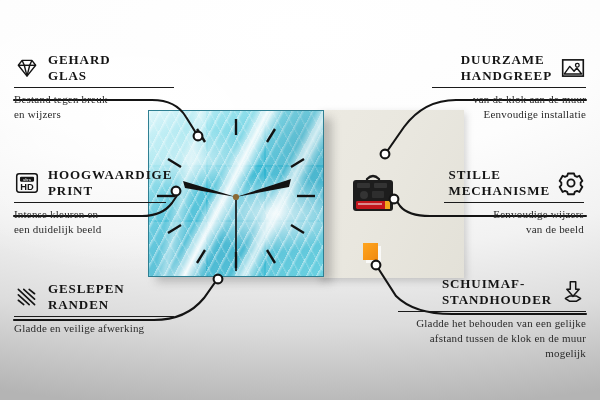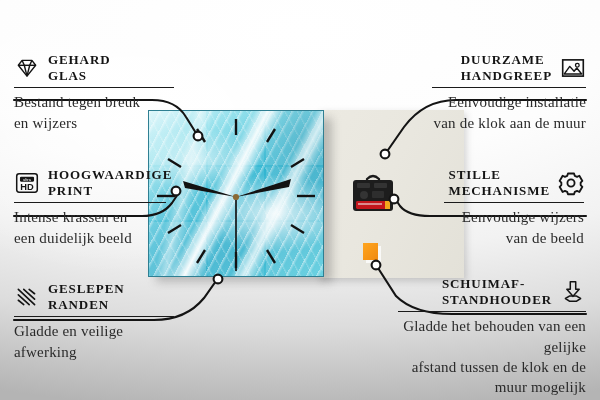--- a/index.html
+++ b/index.html
@@ -26,21 +26,21 @@
   .feat.right .head{justify-content:flex-end;}
   .ttl{
     font-family:"Liberation Serif",serif;
     font-weight:bold;font-size:13px;letter-spacing:.9px;
     color:#141414;line-height:1.22;text-transform:uppercase;
   }
   .feat.right .ttl{text-align:left;}
   .rule{height:1.6px;background:#1a1a1a;margin:3px 0 4px 0;}
   .desc{
     font-family:"Liberation Serif",serif;
-    font-size:15px;line-height:1.35;color:#2a2a2a;letter-spacing:.2px;
+    font-size:11px;line-height:1.35;color:#2a2a2a;letter-spacing:.2px;
   }
   .feat.right .desc{text-align:right;}
   .ico{width:26px;height:26px;flex:0 0 26px;display:block;}
 
   
   #beige{
     position:absolute;left:318px;top:110px;width:146px;height:168px;
     background:linear-gradient(118deg,#eceae2 0%,#e9e7df 45%,#e3e1d8 100%);
     box-shadow:2px 3px 7px rgba(60,60,60,.22);
   }
@@ -187,21 +187,21 @@
         <text x="12" y="9.9" text-anchor="middle" font-family="Liberation Sans, sans-serif" font-size="3.8" fill="#ffffff">ultra</text>
         <text x="12" y="18.4" text-anchor="middle" font-family="Liberation Sans, sans-serif" font-size="8.6" font-weight="bold" fill="#141414">HD</text>
       </svg>
       <div class="ttl">
         <div>HOOGWAARDIGE</div>
         <div>PRINT</div>
       </div>
     </div>
     <div class="rule" style="width:152px;"></div>
     <div class="desc">
-      <div>Intense krassen en</div>
+      <div>Intense kleuren en</div>
       <div>een duidelijk beeld</div>
     </div>
   </div>
 
   <div class="feat left" style="left:14px;top:281px;width:160px;">
     <div class="head">
       <svg class="ico" viewBox="0 0 24 24">
         <g stroke="#141414" stroke-width="1.5" stroke-linecap="round">
           <line x1="4" y1="5" x2="19" y2="19"></line>
           <line x1="4" y1="10" x2="14" y2="19"></line>
@@ -228,22 +228,22 @@
         <div>HANDGREEP</div>
       </div>
       <svg class="ico" viewBox="0 0 24 24">
         <rect x="2.5" y="4.5" width="19" height="15" fill="none" stroke="#141414" stroke-width="1.5"></rect>
         <circle cx="16" cy="9.5" r="1.7" fill="none" stroke="#141414" stroke-width="1.2"></circle>
         <path d="M4 17.5 L9 10.5 L13 15 L15.5 12 L20 17.5 Z" fill="none" stroke="#141414" stroke-width="1.3" stroke-linejoin="round"></path>
       </svg>
     </div>
     <div class="rule" style="width:154px;"></div>
     <div class="desc">
+      <div>van de klok aan de muur</div>
       <div>Eenvoudige installatie</div>
-      <div>van de klok aan de muur</div>
     </div>
   </div>
 
   <div class="feat right" style="left:444px;top:167px;width:140px;">
     <div class="head">
       <div class="ttl">
         <div>STILLE</div>
         <div>MECHANISME</div>
       </div>
       <svg class="ico" viewBox="0 0 24 24">

